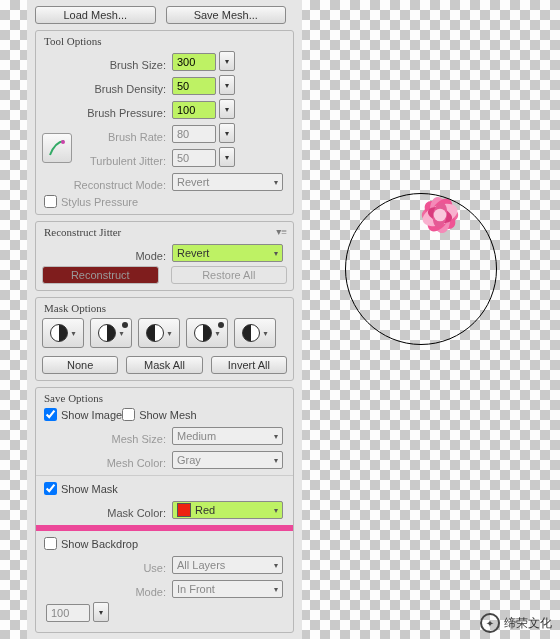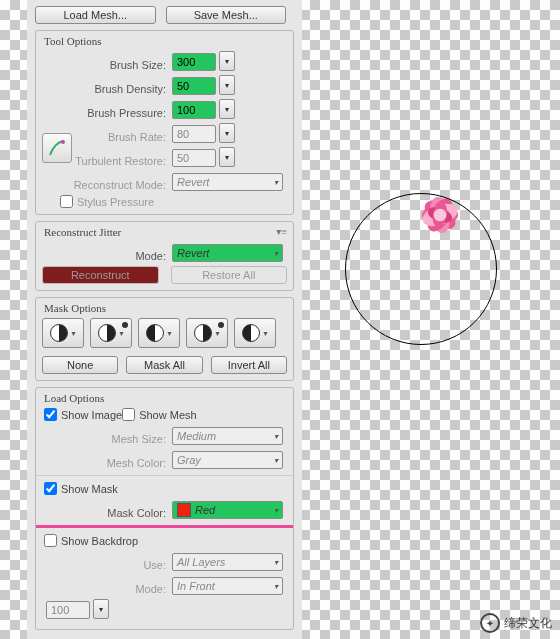--- a/index.html
+++ b/index.html
@@ -63,21 +63,21 @@
     width: 120px;
     text-align: right;
     padding-right: 6px;
     color: #555;
     font-size: 11px;
     flex-shrink: 0;
   }
   input.combo, .select {
     height: 18px;
     border: 1px solid #8a8a8a;
-    background: #22c55e;
+    background: #bef264;
     font-size: 11px;
     padding: 0 4px;
     box-sizing: border-box;
     border-radius: 2px;
   }
   input.combo { width: 44px; margin-right: 3px; }
   .spin {
     width: 14px; height: 18px;
     border: 1px solid #8a8a8a;
     background: linear-gradient(#f8f8f8,#dcdcdc);
@@ -85,21 +85,20 @@
     display: flex; align-items: center; justify-content: center;
     font-size: 8px; color:#333; cursor:pointer;
   }
   .select {
     flex: 1;
     display: flex;
     align-items: center;
     justify-content: space-between;
     padding-right: 4px;
     cursor: pointer;
-    font-style: italic;
   }
   .select.disabled { background:#eee; color:#888; }
   input.combo.disabled { background:#eee; color:#888; }
   .tri { font-size: 8px; color:#555; }
   .chk {
     display:flex; align-items:center; gap:4px; font-size:11px; color:#444;
     cursor:pointer;
   }
   .chk input { margin:0; width:13px; height:13px; }
   .chk-label { color:#444; }
@@ -189,32 +188,32 @@
       <div class="opt-label">Brush Pressure:</div>
       <input class="combo" value="100" style="">
       <div class="spin">▾</div>
     </div>
     <div class="opt-row">
       <div class="opt-label muted">Brush Rate:</div>
       <input class="combo disabled" disabled="" value="80" style="">
       <div class="spin">▾</div>
     </div>
     <div class="opt-row">
-      <div class="opt-label muted">Turbulent Restore:</div>
+      <div class="opt-label muted">Turbulent Jitter:</div>
       <input class="combo disabled" disabled="" value="50" style="">
       <div class="spin">▾</div>
     </div>
     <div class="opt-row">
       <div class="opt-label muted">Reconstruct Mode:</div>
       <div class="select disabled">
         <span>Revert</span>
         <span class="tri">▾</span>
       </div>
     </div>
-    <label class="chk" style="margin:2px 0 0 18px">
+    <label class="chk" style="margin:2px 0 0 2px">
       <input type="checkbox" style="">
       <span class="chk-label muted">Stylus Pressure</span>
     </label>
   </div>
 
   <div class="group">
     <div class="group-title">
       <span>Reconstruct Jitter</span>
       <span class="corner-grip">▾≡</span>
     </div>
@@ -258,21 +257,21 @@
         </div>
     </div>
     <div class="btn-row3">
       <div class="btn">None</div>
       <div class="btn">Mask All</div>
       <div class="btn">Invert All</div>
     </div>
   </div>
 
   <div class="group">
-    <div class="group-title">Load Options</div>
+    <div class="group-title">Save Options</div>
     <div style="display:flex; margin:2px 0 4px 2px">
       <label class="chk">
         <input type="checkbox" checked="" style="">
         <span class="chk-label">Show Image</span>
       </label>
       <label class="chk">
         <input type="checkbox" style="">
         <span class="chk-label">Show Mesh</span>
       </label>
     </div>
@@ -301,21 +300,21 @@
         <div class="select">
           <span style="display:flex;align-items:center">
             <span class="swatch"></span>
             <span>Red</span>
           </span>
           <span class="tri">▾</span>
         </div>
       </div>
     </div>
 
-    <div style="border-top:3px solid #ec4899;margin:6px -6px 0 -6px;padding:6px 6px 0 6px">
+    <div style="border-top:6px solid #ec4899;margin:6px -6px 0 -6px;padding:6px 6px 0 6px">
       <label class="chk" style="margin:0 0 4px 2px">
         <input type="checkbox" style="">
         <span class="chk-label">Show Backdrop</span>
       </label>
       <div class="opt-row">
         <div class="opt-label muted">Use:</div>
         <div class="select disabled">
           <span>All Layers</span>
           <span class="tri">▾</span>
         </div>

